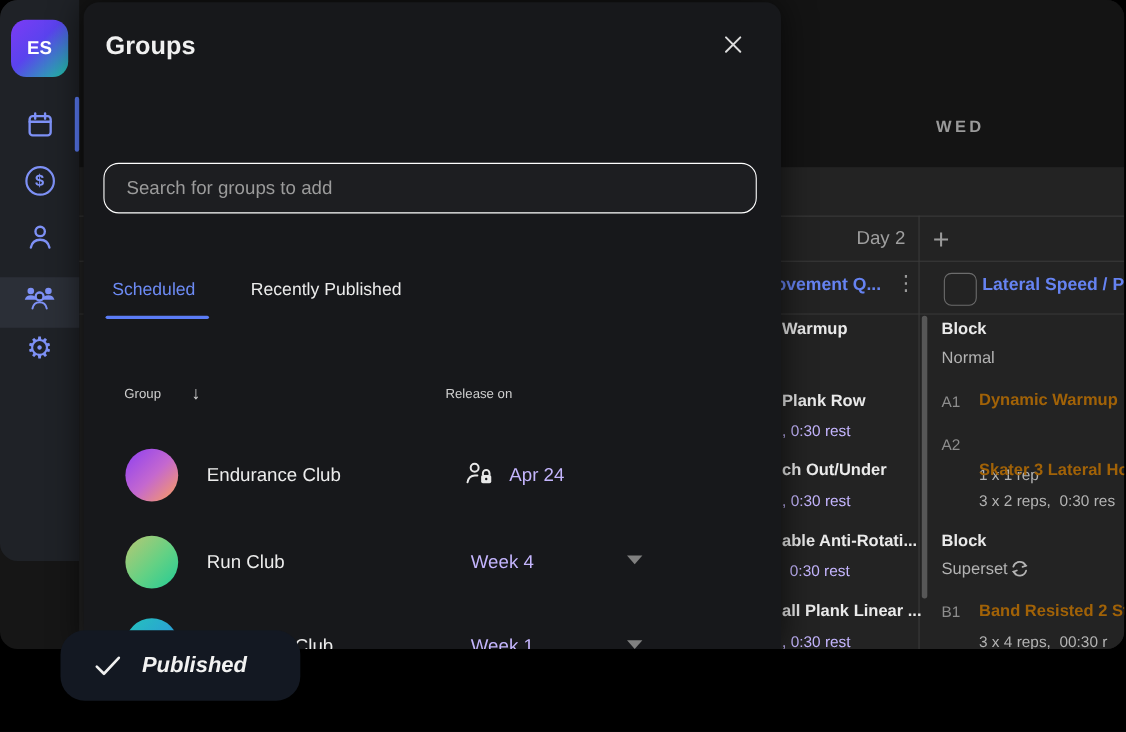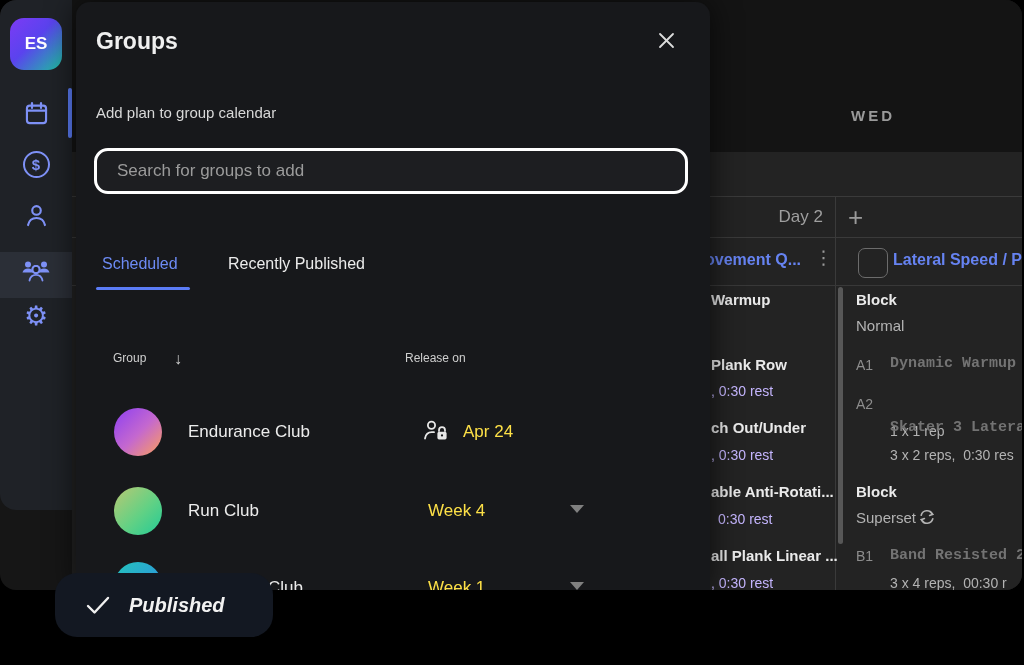--- a/index.html
+++ b/index.html
@@ -31,21 +31,21 @@
   .frag.b { color:#eaeaea; font-size:15px; font-weight:bold; }
   .frag.d { color:#c4b5fd; font-size:14px; }
 
   
   .checkbox { position:absolute; left:786px; top:248px; width:30px; height:30px;
     border:1.5px solid #6c6c6c; border-radius:7px; background:transparent; cursor:pointer; }
   .rcard-title { position:absolute; left:821px; top:251px; color:#6683f2; font-size:16px; font-weight:bold; white-space:nowrap; }
   .blk-h { position:absolute; color:#eaeaea; font-size:15px; font-weight:bold; white-space:pre; }
   .blk-m { position:absolute; color:#b3b3b3; font-size:15px; white-space:pre; }
   .ex-l { position:absolute; color:#8d8d8d; font-size:14px; }
-  .ex-n { position:absolute; color:#737373; font-size:15px; font-weight:bold; white-space:pre;font-family:Liberation Mono, monospace; }
+  .ex-n { position:absolute; color:#a16207; font-size:15px; font-weight:bold; white-space:pre; }
   .ex-d { position:absolute; color:#b3b3b3; font-size:14px; white-space:pre; }
   .cycle-icon { position:absolute; left:846px; top:508px; }
 
   
   .sidebar { position:absolute; left:0; top:0; width:72px; height:510px; background:#1f2227;
     border-radius:16px 0 0 16px; z-index:6; }
   .avatar { position:absolute; left:10px; top:18px; width:52px; height:52px; border-radius:14px;
     display:flex; align-items:center; justify-content:center; color:#fff; font-size:17px; font-weight:bold; cursor:pointer; }
   .nav-item { position:absolute; left:0; width:72px; display:flex; justify-content:center; cursor:pointer; }
   .nav-hl { position:absolute; left:0; top:252px; width:72px; height:46px; background:#2b2f37; }
@@ -55,34 +55,34 @@
     display:flex; align-items:center; justify-content:center; color:#7e91f6; font-size:15px; font-weight:bold; }
 
   
   .modal { position:absolute; left:76px; top:2px; width:634px; height:588px; background:#17181b;
     border-radius:14px 14px 0 0; z-index:10; box-shadow:0 0 30px rgba(0,0,0,.65); }
   .modal-title { position:absolute; left:20px; top:26px; color:#f0f0f0; font-size:23px; font-weight:bold; }
   .close-btn { position:absolute; left:576px; top:24px; width:28px; height:28px; cursor:pointer;
     display:flex; align-items:center; justify-content:center; }
   .modal-sub { position:absolute; left:20px; top:102px; color:#d8d8d8; font-size:15px; }
   .search { position:absolute; left:18px; top:146px; width:594px; height:46px; background:#1d1e21;
-    border:3px solid #ffffff; border-radius:14px; color:#ef4444; font-size:17px; padding:0 20px;
+    border:1px solid #ffffff; border-radius:14px; color:#ef4444; font-size:17px; padding:0 20px;
     outline:none; font-family:"Liberation Sans", sans-serif; }
   .search::placeholder { color:#9b9b9b; }
   .tab { position:absolute; top:253px; font-size:16px; cursor:pointer; }
   .tab.active { left:26px; color:#6d8bf5; }
   .tab.idle { left:152px; color:#ececec; }
   .tab-underline { position:absolute; left:20px; top:285px; width:94px; height:3px; background:#5b7cf7; border-radius:2px; }
   .th { position:absolute; top:349px; color:#cfcfcf; font-size:12px; }
   .th-group { left:37px; cursor:pointer; }
   .th-release { left:329px; }
   .sort-arrow { position:absolute; left:98px; top:348px; color:#cfcfcf; font-size:16px; cursor:pointer; }
   .grp-avatar { position:absolute; left:38px; width:48px; height:48px; border-radius:50%; }
   .grp-name { position:absolute; left:112px; color:#ececec; font-size:17px; white-space:nowrap; }
-  .grp-release { position:absolute; color:#fde047; font-size:17px; white-space:nowrap; }
+  .grp-release { position:absolute; color:#c4b5fd; font-size:17px; white-space:nowrap; }
   .caret { position:absolute; left:494px; width:0; height:0; cursor:pointer;
     border-left:7px solid transparent; border-right:7px solid transparent; border-top:8px solid #808080; }
   .lock-icon { position:absolute; left:346px; }
 
   
   .toast { position:absolute; left:55px; top:573px; width:218px; height:64px; background:#131822;
     border-radius:22px; z-index:30; display:flex; align-items:center;font-style:italic; }
   .toast-check { margin-left:30px; }
   .toast-label { margin-left:18px; color:#f2f2f2; font-size:20px; font-weight:bold; }
 
@@ -150,21 +150,20 @@
     </div>
 
     <div class="modal">
       <div class="modal-title">Groups</div>
       <div class="close-btn">
         <svg width="17" height="17" viewBox="0 0 17 17" stroke="#dcdcdc" stroke-width="1.8" stroke-linecap="round">
           <line x1="2" y1="2" x2="15" y2="15"></line>
             <line x1="15" y1="2" x2="2" y2="15"></line>
         </svg>
       </div>
-      <div class="modal-sub">Add plan to group calendar</div>
       <input class="search" type="text" placeholder="Search for groups to add" style="">
 
       <div class="tab active">Scheduled</div>
       <div class="tab idle">Recently Published</div>
       <div class="tab-underline"></div>
 
       <div class="th th-group">Group</div>
       <div class="sort-arrow">↓</div>
       <div class="th th-release">Release on</div>
 

